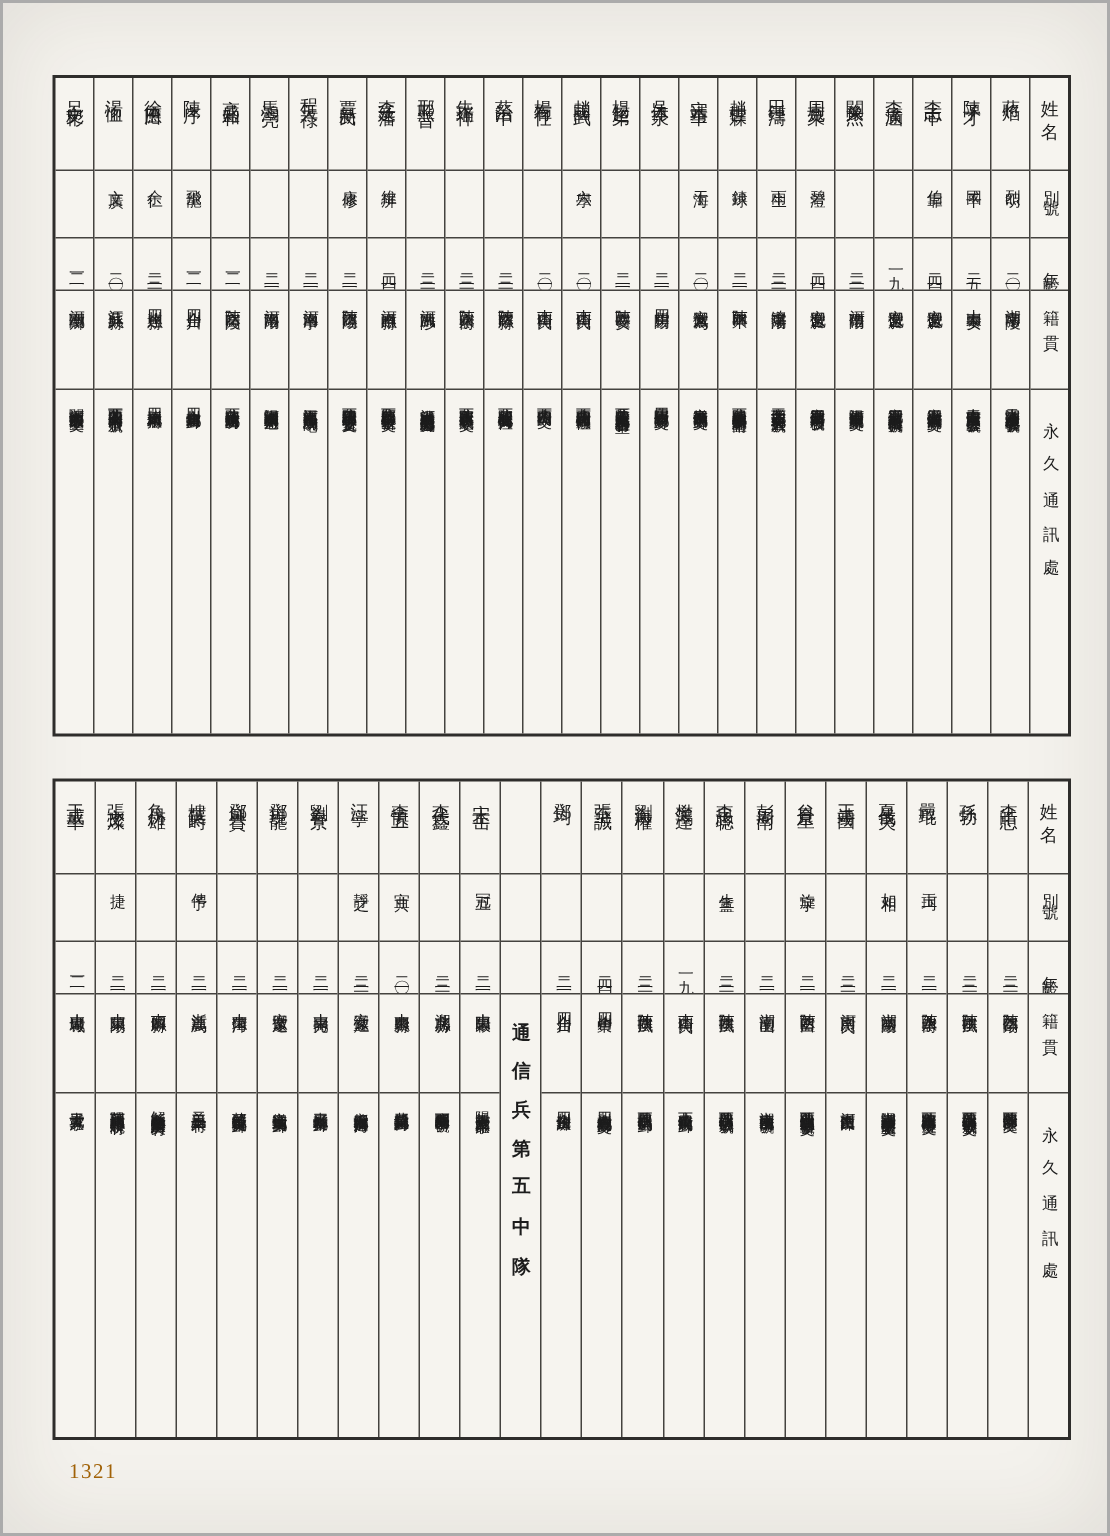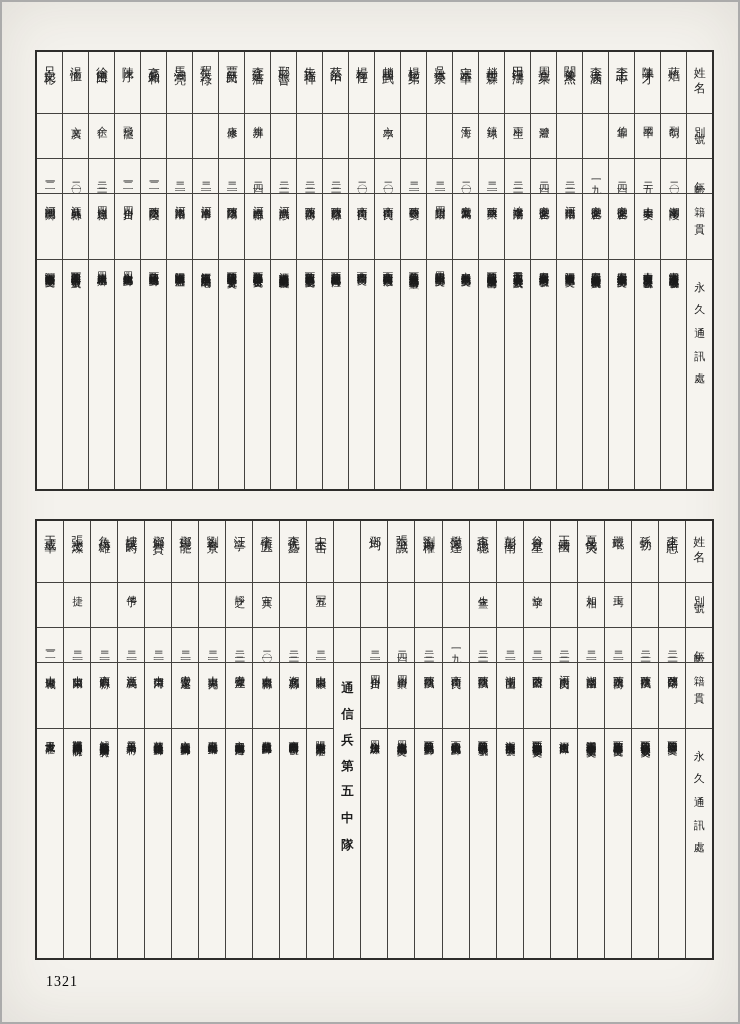--- a/index.html
+++ b/index.html
@@ -75,21 +75,21 @@
     font-weight: bold;
     letter-spacing: 26px;
   }
 
   .pageno {
     position: absolute;
     left: 44px;
     bottom: 32px;
     font-size: 14px;
     letter-spacing: 1px;
-    color: #000000;
+    color: #a16207;
   }
 </style>
 </head>
 <body>
 
 <div class="scan">
   <div class="vtable" id="table-top">
       <div class="col hdr">
         <div class="cell c-name">
           <span class="vtext">姓名</span>

